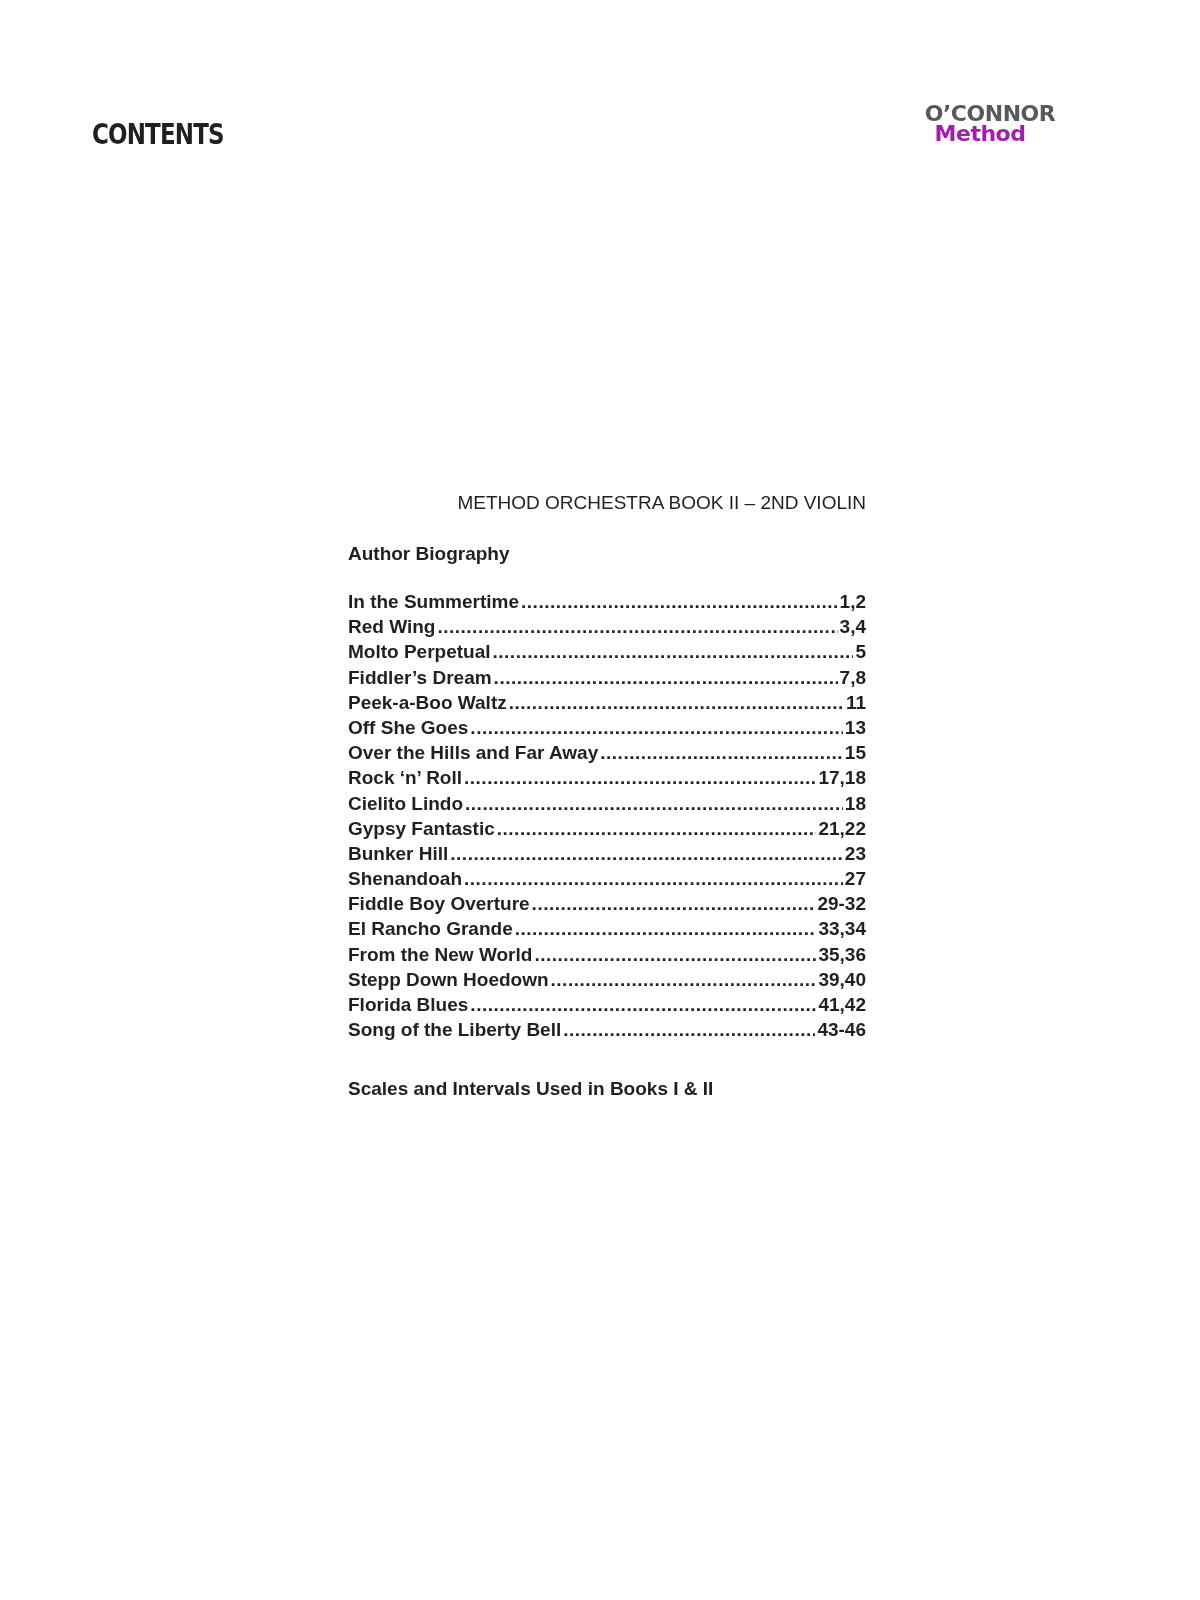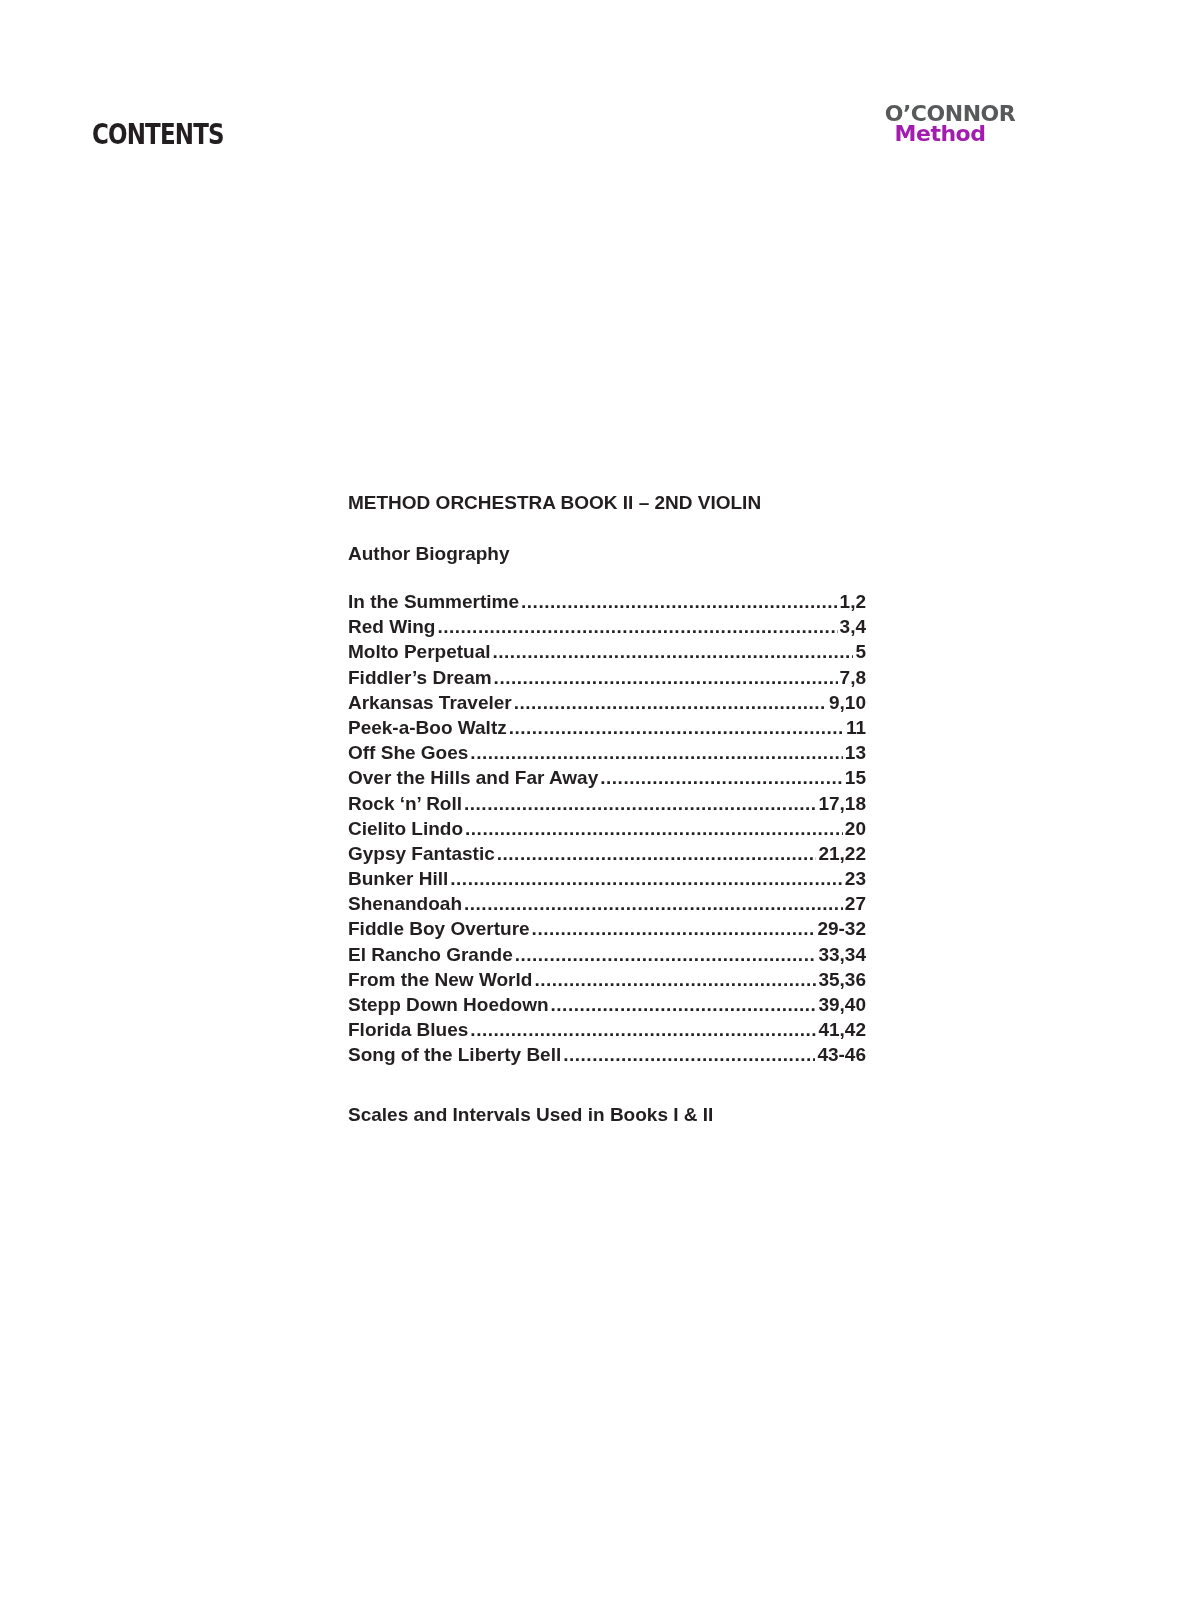--- a/index.html
+++ b/index.html
@@ -8,30 +8,30 @@
     font-family: "Liberation Sans", "DejaVu Sans", sans-serif; color: #231f20;
     overflow: hidden;
   }
   .contents-title {
     position: absolute; left: 92px; top: 118px;
     font-family: "DejaVu Sans", sans-serif; font-weight: bold;
     font-size: 28px; letter-spacing: -1px; transform: scaleX(0.82); transform-origin: left top;
     color: #231f20;
   }
   .logo {
-    position: absolute; left: 870px; top: 104px; width: 160px; text-align: center;
+    position: absolute; left: 910px; top: 104px; width: 160px; text-align: center;
     font-family: "DejaVu Sans", sans-serif; font-weight: bold; line-height: 20px;
   }
   .logo .l1 { font-size: 22px; color: #58595b; letter-spacing: -0.5px; display:block; }
   .logo .l2 { font-size: 22px; color: #a21caf; letter-spacing: -0.5px; display:block; margin-left:-20px;}
   .toc {
     position: absolute; left: 348px; top: 492px; width: 518px;
   }
   .toc h1 {
-    margin: 0; font-size: 19px; font-weight: bold; color: #231f20; letter-spacing: 0;
+    margin: 0; font-size: 19px; font-weight: normal; color: #231f20; letter-spacing: 0; text-align: right;
   }
   .toc .bio { margin-top: 29px; font-size: 19px; font-weight: bold; }
   .entries { margin-top: 26px; list-style: none; padding: 0; }
   .entry {
     display: flex; align-items: baseline; height: 25.2px; font-size: 19px; font-weight: bold; justify-content: flex-end;
   }
   .entry .title { white-space: nowrap; }
   .entry .dots {
     flex: 1; overflow: hidden; white-space: nowrap; margin: 0 2px;
     font-weight: bold; letter-spacing: 0.5px;
@@ -70,25 +70,20 @@
         <span class="title">Molto Perpetual</span>
         <span class="dots"></span>
         <span class="page">5</span>
       </li>
     <li class="entry">
         <span class="title">Fiddler’s Dream</span>
         <span class="dots"></span>
         <span class="page">7,8</span>
       </li>
     <li class="entry">
-        <span class="title">Arkansas Traveler</span>
-        <span class="dots"></span>
-        <span class="page">9,10</span>
-      </li>
-    <li class="entry">
         <span class="title">Peek-a-Boo Waltz</span>
         <span class="dots"></span>
         <span class="page">11</span>
       </li>
     <li class="entry">
         <span class="title">Off She Goes</span>
         <span class="dots"></span>
         <span class="page">13</span>
       </li>
     <li class="entry">
@@ -97,21 +92,21 @@
         <span class="page">15</span>
       </li>
     <li class="entry">
         <span class="title">Rock ‘n’ Roll</span>
         <span class="dots"></span>
         <span class="page">17,18</span>
       </li>
     <li class="entry">
         <span class="title">Cielito Lindo</span>
         <span class="dots"></span>
-        <span class="page">20</span>
+        <span class="page">18</span>
       </li>
     <li class="entry">
         <span class="title">Gypsy Fantastic</span>
         <span class="dots"></span>
         <span class="page">21,22</span>
       </li>
     <li class="entry">
         <span class="title">Bunker Hill</span>
         <span class="dots"></span>
         <span class="page">23</span>

